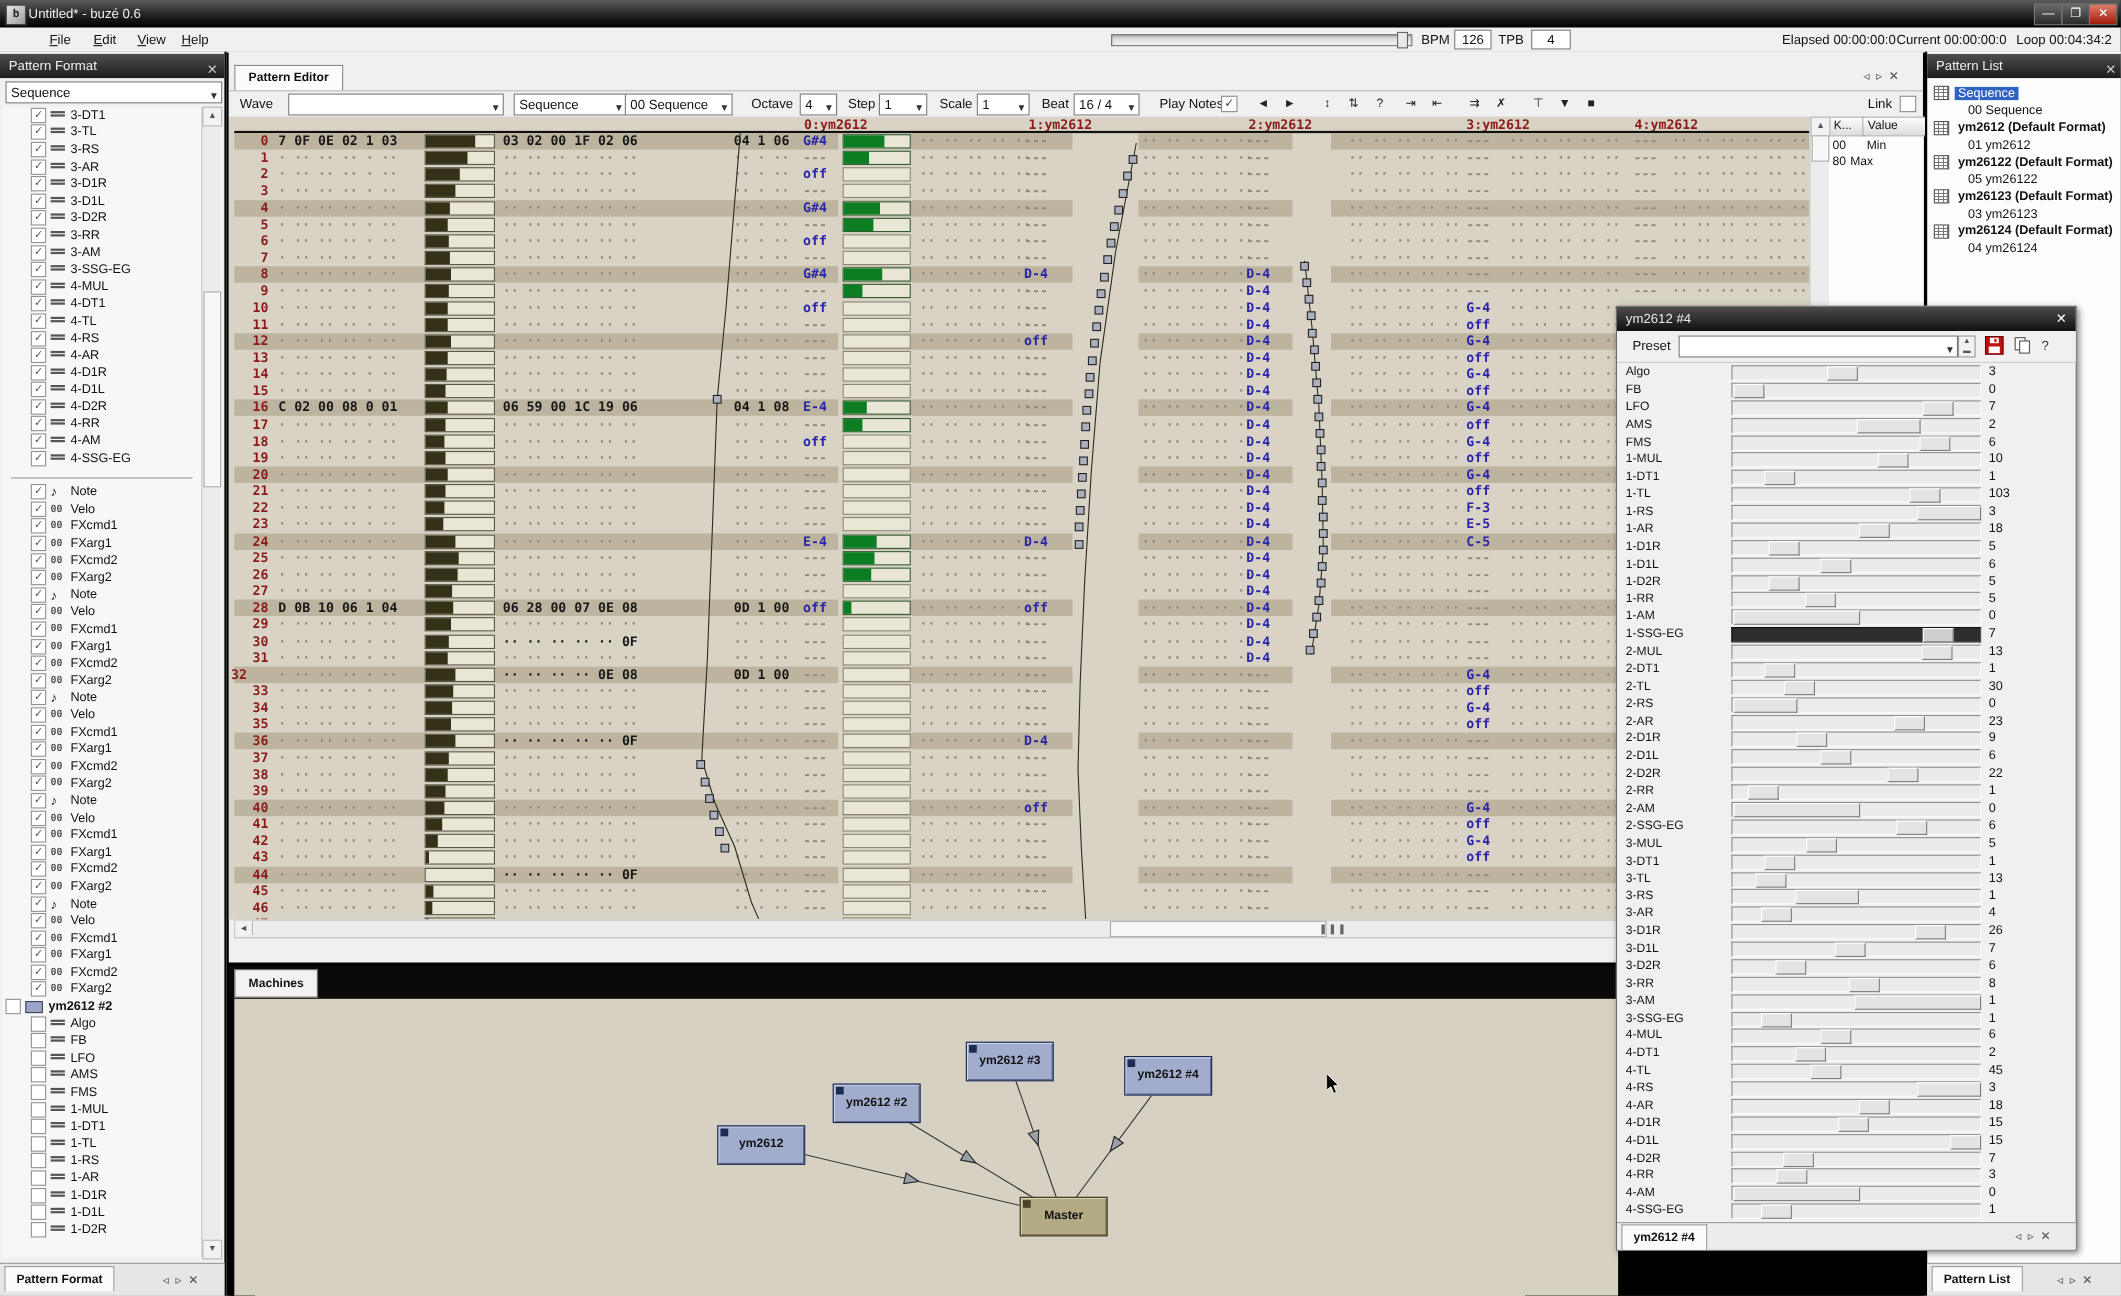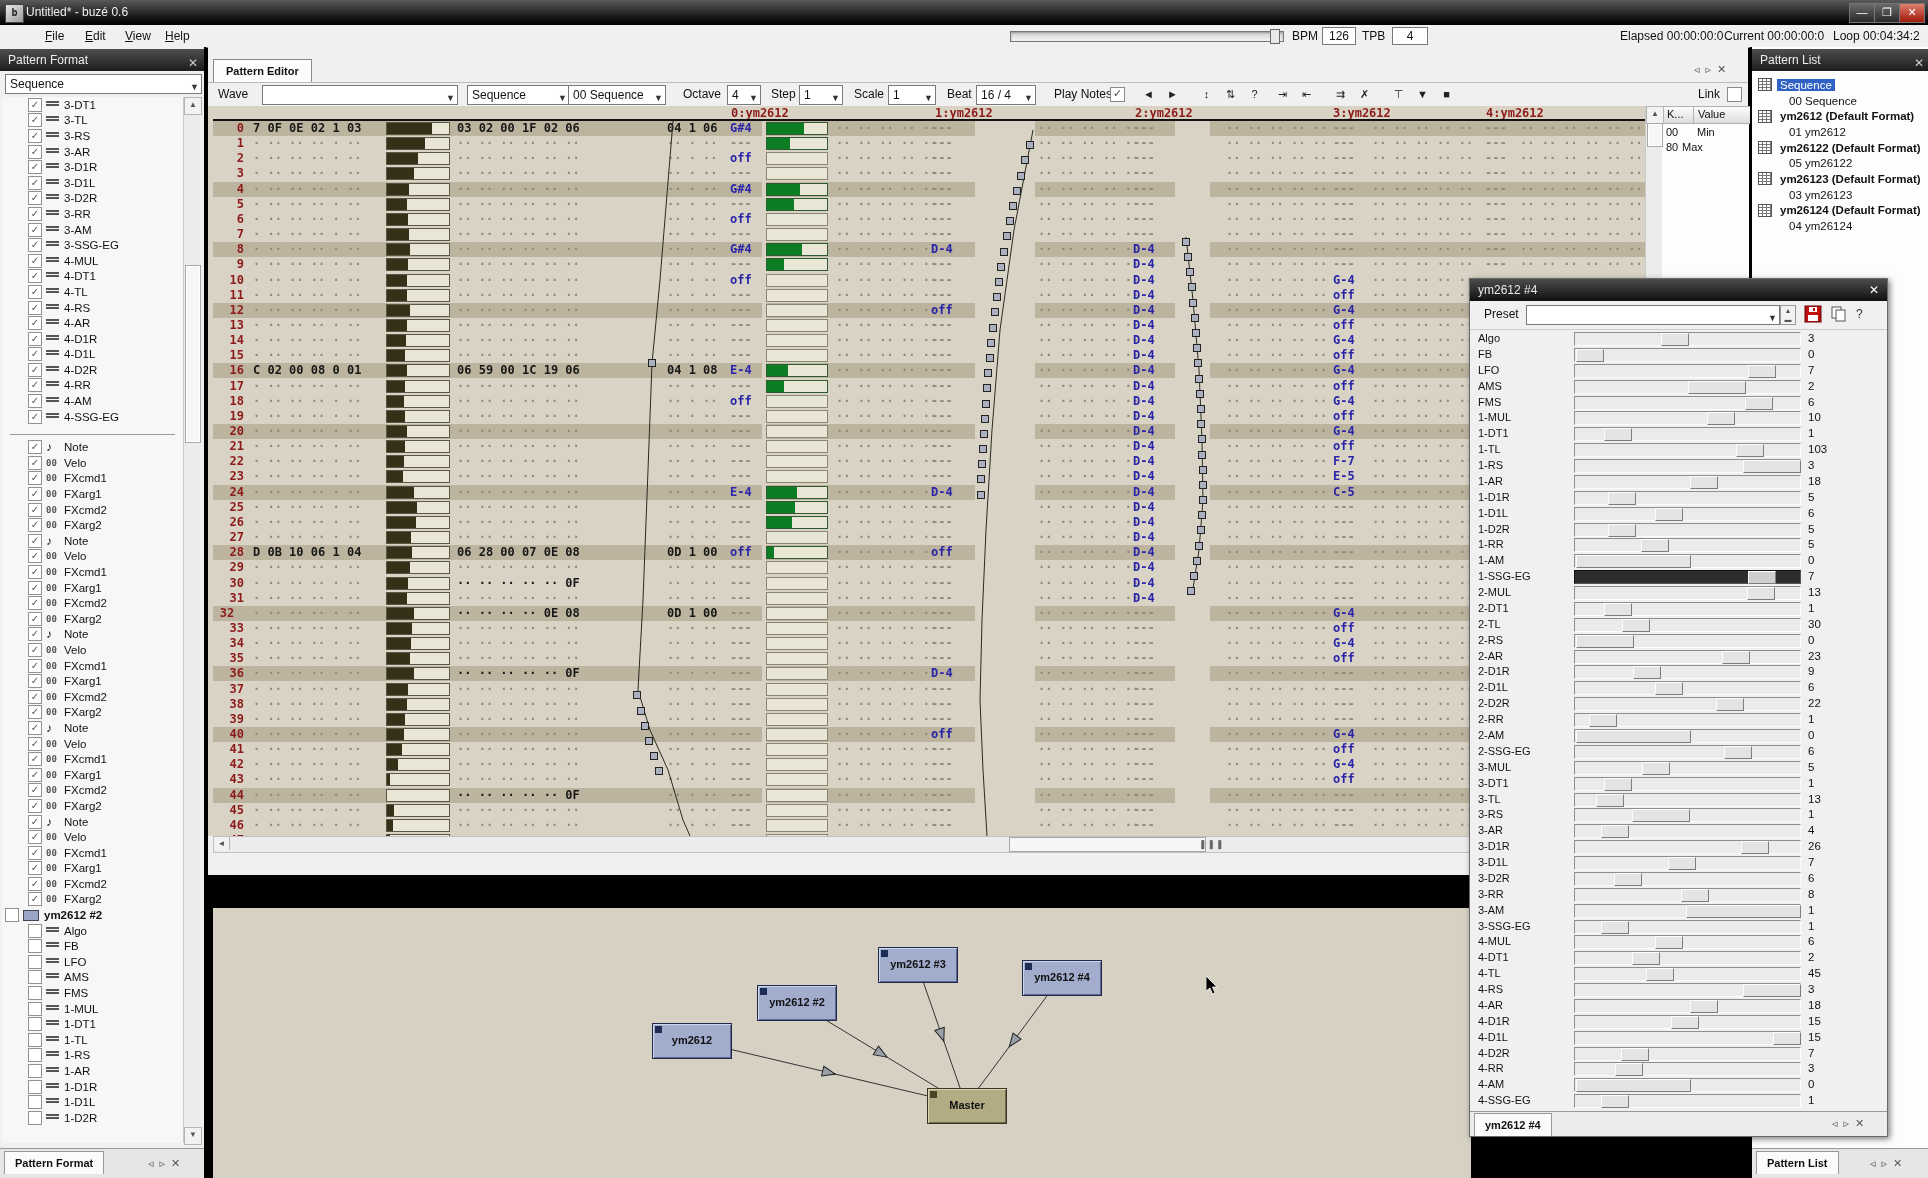--- a/index.html
+++ b/index.html
@@ -991,21 +991,21 @@
       </div>
       <div class="cell c-dots" style="left: 249px; top: 348.3px; width: 126px;">·· ·· ·· ·· ·· ··</div>
       <div class="cell c-dots" style="left: 459px; top: 348.3px; width: 58px;">·· · ··</div>
       <div class="cell c-rest" style="left: 522px; top: 348.3px; width: 30px;">---</div>
       <div class="velbox" style="left: 558px; top: 349.3px;"></div>
       <div class="cell c-dots" style="left: 628px; top: 348.3px; width: 96px;">·· ·· ·· ·· ··</div>
       <div class="cell c-rest" style="left: 723px; top: 348.3px; width: 30px;">---</div>
       <div class="cell c-dots" style="left: 830px; top: 348.3px; width: 96px;">·· ·· ·· ·· ··</div>
       <div class="cell c-note" style="left: 925px; top: 348.3px; width: 30px;">D-4</div>
       <div class="cell c-dots" style="left: 1018px; top: 348.3px; width: 96px;">·· ·· ·· ·· ··</div>
-      <div class="cell c-note" style="left: 1125px; top: 348.3px; width: 30px;">F-7</div>
+      <div class="cell c-note" style="left: 1125px; top: 348.3px; width: 30px;">F-3</div>
       <div class="cell c-dots" style="left: 1164px; top: 348.3px; width: 96px;">·· ·· ·· ·· ··</div>
       <div class="cell c-rest" style="left: 1277px; top: 348.3px; width: 30px;">---</div>
       <div class="cell c-dots" style="left: 1312px; top: 348.3px; width: 112px;">·· ·· ·· ·· ·· ··</div>
       <div class="cell c-num" style="left: 2px; top: 363.45px; width: 34px; text-align: right;">23</div>
       <div class="cell c-dots" style="left: 45px; top: 363.45px; width: 130px;">· ·· ·· ·· · ··</div>
       <div class="envbox" style="left: 178px; top: 364.45px;">
         <div class="envfill" style="width: 16px;"></div>
       </div>
       <div class="cell c-dots" style="left: 249px; top: 363.45px; width: 126px;">·· ·· ·· ·· ·· ··</div>
       <div class="cell c-dots" style="left: 459px; top: 363.45px; width: 58px;">·· · ··</div>
@@ -1177,21 +1177,21 @@
       <div class="cell c-note" style="left: 925px; top: 484.65px; width: 30px;">D-4</div>
       <div class="cell c-dots" style="left: 1018px; top: 484.65px; width: 96px;">·· ·· ·· ·· ··</div>
       <div class="cell c-rest" style="left: 1125px; top: 484.65px; width: 30px;">---</div>
       <div class="cell c-dots" style="left: 1164px; top: 484.65px; width: 96px;">·· ·· ·· ·· ··</div>
       <div class="cell c-rest" style="left: 1277px; top: 484.65px; width: 30px;">---</div>
       <div class="cell c-dots" style="left: 1312px; top: 484.65px; width: 112px;">·· ·· ·· ·· ·· ··</div>
       <div class="band" style="left: 5px; top: 499.8px; width: 549px;"></div>
       <div class="band" style="left: 558px; top: 499.8px; width: 209px;"></div>
       <div class="band" style="left: 827px; top: 499.8px; width: 140px;"></div>
       <div class="band" style="left: 1002px; top: 499.8px; width: 435px;"></div>
-      <div class="cell c-num" style="left: 2px; top: 499.8px; width: 34px; text-align: center;">32</div>
+      <div class="cell c-num" style="left: 2px; top: 499.8px; width: 34px; text-align: left;">32</div>
       <div class="cell c-dots" style="left: 45px; top: 499.8px; width: 130px;">· ·· ·· ·· · ··</div>
       <div class="envbox" style="left: 178px; top: 500.8px;">
         <div class="envfill" style="width: 27px;"></div>
       </div>
       <div class="cell c-hex" style="left: 249px; top: 499.8px; width: 126px;">·· ·· ·· ·· 0E 08</div>
       <div class="cell c-hex" style="left: 459px; top: 499.8px; width: 58px;">0D 1 00</div>
       <div class="cell c-rest" style="left: 522px; top: 499.8px; width: 30px;">---</div>
       <div class="velbox" style="left: 558px; top: 500.8px;"></div>
       <div class="cell c-dots" style="left: 628px; top: 499.8px; width: 96px;">·· ·· ·· ·· ··</div>
       <div class="cell c-rest" style="left: 723px; top: 499.8px; width: 30px;">---</div>
@@ -1610,20 +1610,23 @@
         <span class="lbl">04 ym26124</span>
       </div>
     </div>
   <div class="tabbar abs" style="left:0;top:1101px;width:178px;height:30px;">
     <div class="tab" style="left:4px;">Pattern List</div>
     <div class="navg" style="left:118px;top:8px;">◃▹✕</div>
   </div>
 </div>
 
 <div class="abs mpane">
+  <div class="mtabbar">
+    <div class="mtab">Machines</div>
+  </div>
   <div class="mcanvas" id="mcanvas">
       <svg width="1258" height="270">
         <line x1="478" y1="132" x2="753" y2="197" stroke="#333"></line>
         <polygon points="-6,-5 7,0 -6,5" transform="translate(615.5,164.5) rotate(13.29857033049428)" fill="#9aa0a8" stroke="#222"></polygon>
         <line x1="583" y1="94" x2="753" y2="197" stroke="#333"></line>
         <polygon points="-6,-5 7,0 -6,5" transform="translate(668,145.5) rotate(31.210932649719464)" fill="#9aa0a8" stroke="#222"></polygon>
         <line x1="704" y1="56" x2="753" y2="197" stroke="#333"></line>
         <polygon points="-6,-5 7,0 -6,5" transform="translate(728.5,126.5) rotate(70.83675422400157)" fill="#9aa0a8" stroke="#222"></polygon>
         <line x1="848" y1="69" x2="753" y2="197" stroke="#333"></line>
         <polygon points="-6,-5 7,0 -6,5" transform="translate(800.5,133) rotate(126.58234282298685)" fill="#9aa0a8" stroke="#222"></polygon>

